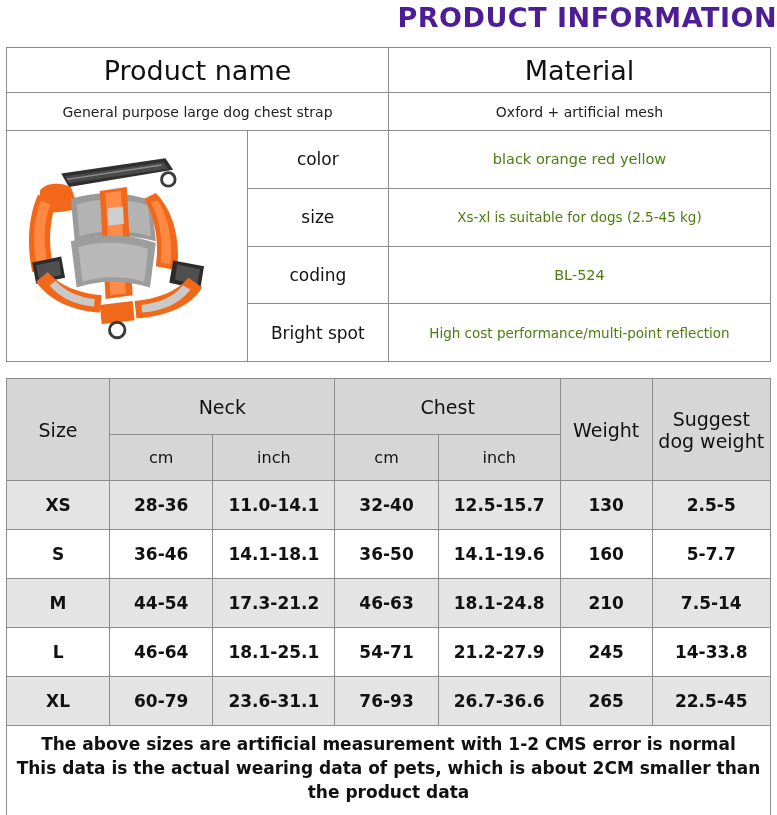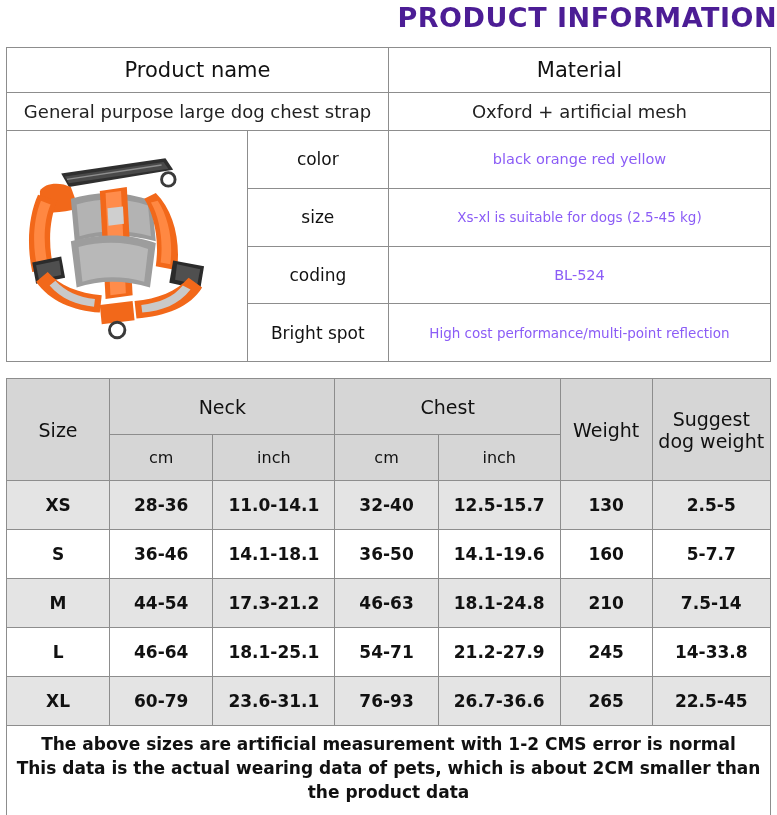--- a/index.html
+++ b/index.html
@@ -33,37 +33,37 @@
     border-collapse: collapse;
     table-layout: fixed;
   }
   .info-table td {
     border: 1px solid #8d8d8d;
     text-align: center;
     vertical-align: middle;
     padding: 6px 4px;
   }
   .info-head {
-    font-size: 21px;
+    font-size: 27px;
     height: 45px;
     color: #111;
   }
   .info-sub {
-    font-size: 18px;
+    font-size: 14px;
     height: 38px;
     color: #222;
   }
   .info-label {
     font-size: 17px;
     color: #111;
     height: 55px;
   }
   .info-value {
     font-size: 14.5px;
-    color: #8b5cf6;
+    color: #4d7c0f;
   }
   .info-value.small {
     font-size: 13.5px;
   }
   .img-cell {
     padding: 0;
     height: 220px;
     vertical-align: middle;
   }
 

